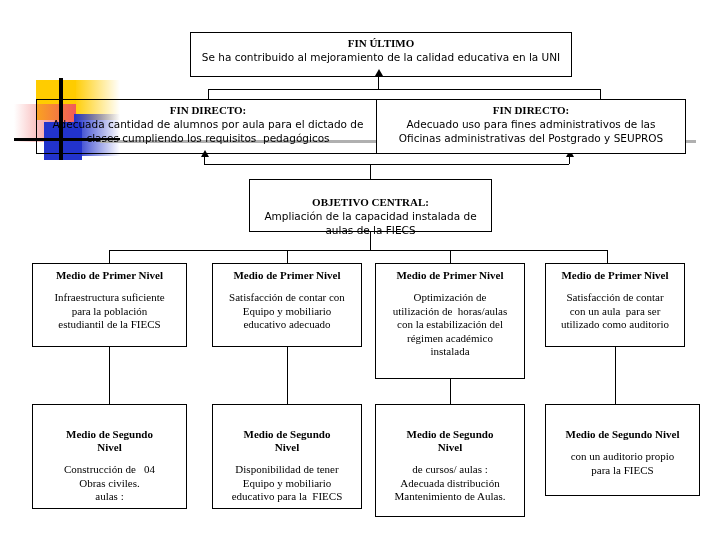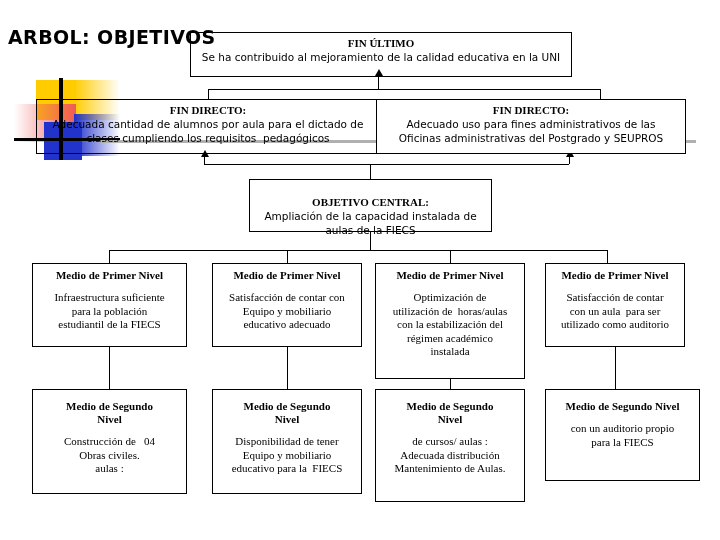--- a/index.html
+++ b/index.html
@@ -134,21 +134,21 @@
   #box-fin-dir-2    { left: 376px; top: 99px;  width: 310px; height: 55px; padding-top: 4px; }
   #box-objetivo     { left: 249px; top: 179px; width: 243px; height: 53px; padding-top: 16px; }
 
   .lvl1 { top: 263px; height: 84px; padding-top: 5px; }
   .lvl1.tall { height: 116px; }
   #box-n1-1 { left: 32px;  width: 155px; }
   #box-n1-2 { left: 212px; width: 150px; }
   #box-n1-3 { left: 375px; width: 150px; }
   #box-n1-4 { left: 545px; width: 140px; }
 
-  .lvl2 { top: 389px; height: 105px; padding-top: 10px; }
+  .lvl2 { top: 404px; height: 105px; padding-top: 23px; }
   #box-n2-1 { left: 32px;  width: 155px; }
   #box-n2-2 { left: 212px; width: 150px; }
   #box-n2-3 { left: 375px; width: 150px; height: 113px; }
   #box-n2-4 { left: 545px; width: 155px; height: 92px; }
 
   .lvl1 .bd, .lvl2 .bd { padding-top: 9px; }
 
   
   .ln-v { position: absolute; width: 1px; background: #000000; z-index: 2; }
   .ln-h { position: absolute; height: 1px; background: #000000; z-index: 2; }
@@ -178,21 +178,20 @@
   <div class="logo">
     <div class="sq-yellow"></div>
     <div class="fade-yellow"></div>
     <div class="fade-red"></div>
     <div class="sq-blue"></div>
     <div class="fade-blue"></div>
     <div class="bar-v"></div>
     <div class="bar-h"></div>
   </div>
 
-  <div class="page-title">ARBOL: OBJETIVOS</div>
 
   <div class="ln-v" style="left:370px; top:232px; height:18px;"></div>
   <div class="ln-h" style="left:109px; top:250px; width:498px;"></div>
   <div class="ln-v" style="left:109px; top:250px; height:13px;"></div>
   <div class="ln-v" style="left:287px; top:250px; height:13px;"></div>
   <div class="ln-v" style="left:450px; top:250px; height:13px;"></div>
   <div class="ln-v" style="left:607px; top:250px; height:13px;"></div>
 
   <div class="ln-v" style="left:109px; top:347px; height:57px;"></div>
   <div class="ln-v" style="left:287px; top:347px; height:57px;"></div>

